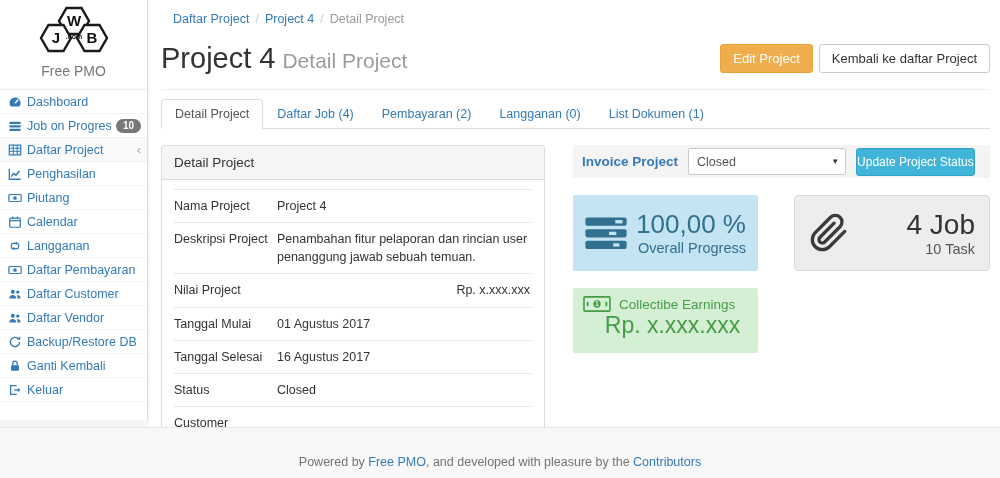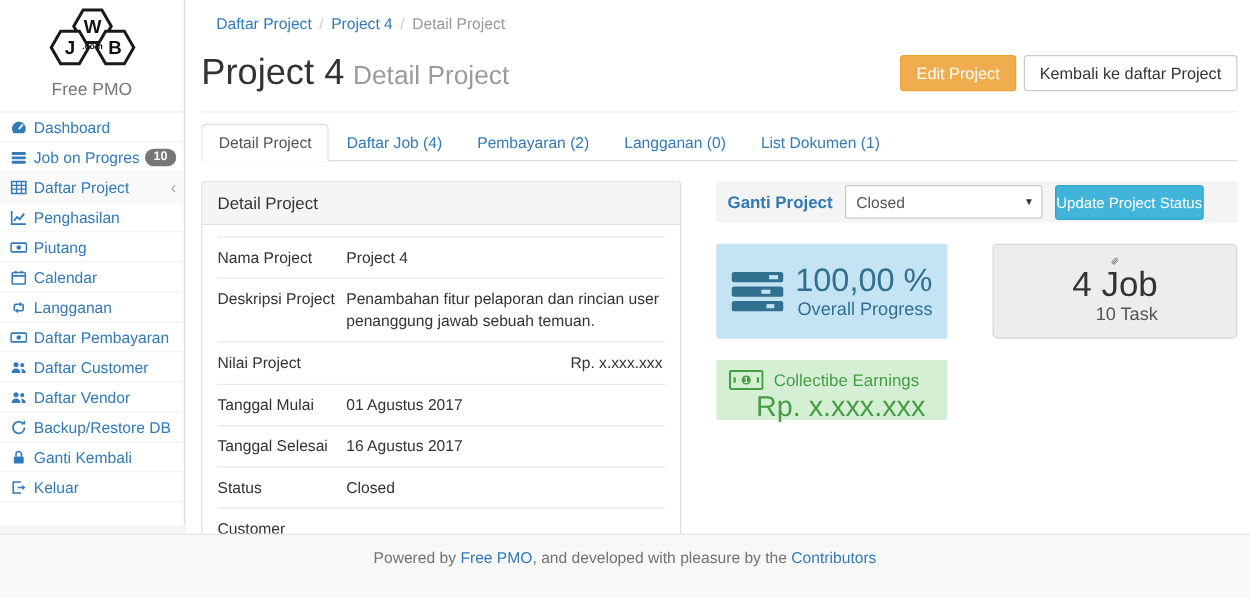--- a/index.html
+++ b/index.html
@@ -59,30 +59,30 @@
   .select-wrap select { width:100%; height:27px; font-size:12.5px; color:#555; border:1px solid #ccc; border-radius:2px; background:#fff; appearance:none; -webkit-appearance:none; padding:0 20px 0 8px; font-family:inherit; }
   .select-wrap .arrow { position:absolute; right:7px; top:9px; font-size:8px; color:#333; pointer-events:none; }
   .btn-update { background:#41b5d9; border:1px solid #2fa3c8; color:#fff; font-size:12px; padding:6px 0; border-radius:3px; cursor:pointer; font-family:inherit; }
 
   .cards-row { display:flex; gap:36px; margin-top:17px; }
   .card { border-radius:2px; display:flex; align-items:center; }
   .card-progress { width:185px; height:76px; background:#c4e3f3; color:#31708f; padding:10px 12px; }
   .card-progress .txt { flex:1; text-align:right; }
   .card-progress .big { font-size:26px; line-height:1.15; }
   .card-progress .sub { font-size:14.5px; }
-  .card-job { width:196px; height:76px; background:#ededed; border:1px solid #d8d8d8; border-radius:4px; padding:10px 14px; color:#333;flex-direction:column; }
+  .card-job { width:196px; height:76px; background:#ededed; border:1px solid #d8d8d8; border-radius:4px; padding:10px 14px; color:#333; }
   .card-job .txt { flex:1; text-align:right; }
   .card-job .big { font-size:28px; line-height:1.15; color:#333; }
   .card-job .sub { font-size:14.5px; color:#555; }
-  .card-earnings { width:185px; height:48px; background:#d5efd5; color:#469d46; margin-top:17px; padding:8px 10px; display:block; }
+  .card-earnings { width:185px; height:65px; background:#d5efd5; color:#469d46; margin-top:17px; padding:8px 10px; display:block; }
   .earn-top { display:flex; align-items:center; gap:8px; font-size:13.5px; }
   .earn-big { font-size:23px; text-align:center; padding-left:14px; line-height:1.2; }
 
   
-  .footer { position:absolute; left:0; right:0; top:427px; height:51px; background:#f8f8f8; border-top:1px solid #e7e7e7; text-align:center; font-size:12.5px; color:#737373; padding-top:11px; }
+  .footer { position:absolute; left:0; right:0; top:427px; height:51px; background:#f8f8f8; border-top:1px solid #e7e7e7; text-align:center; font-size:12.5px; color:#737373; padding-top:27px; }
   .footer a { color:#337ab7; }
 </style>
 </head>
 <body>
 
 <div class="sidebar">
   <div class="logo-box">
     <svg width="92" height="50" viewBox="0 0 92 50">
       <g fill="#fff" stroke="#1a1a1a" stroke-width="2.4">
         <polygon points="38.5,2 53.5,2 61,15 53.5,28 38.5,28 31,15"></polygon>
@@ -290,21 +290,21 @@
             <td class="k">Customer</td>
             <td></td>
           </tr>
         </tbody>
           </table>
       </div>
     </div>
 
     <div class="right-col">
       <div class="status-bar">
-        <span class="status-label">Ganti Project</span>
+        <span class="status-label">Invoice Project</span>
         <span class="select-wrap">
           <select>
             <option>Closed</option>
           </select>
           <span class="arrow">▼</span>
         </span>
         <button class="btn-update">Update Project Status</button>
       </div>
 
       <div class="cards-row">

